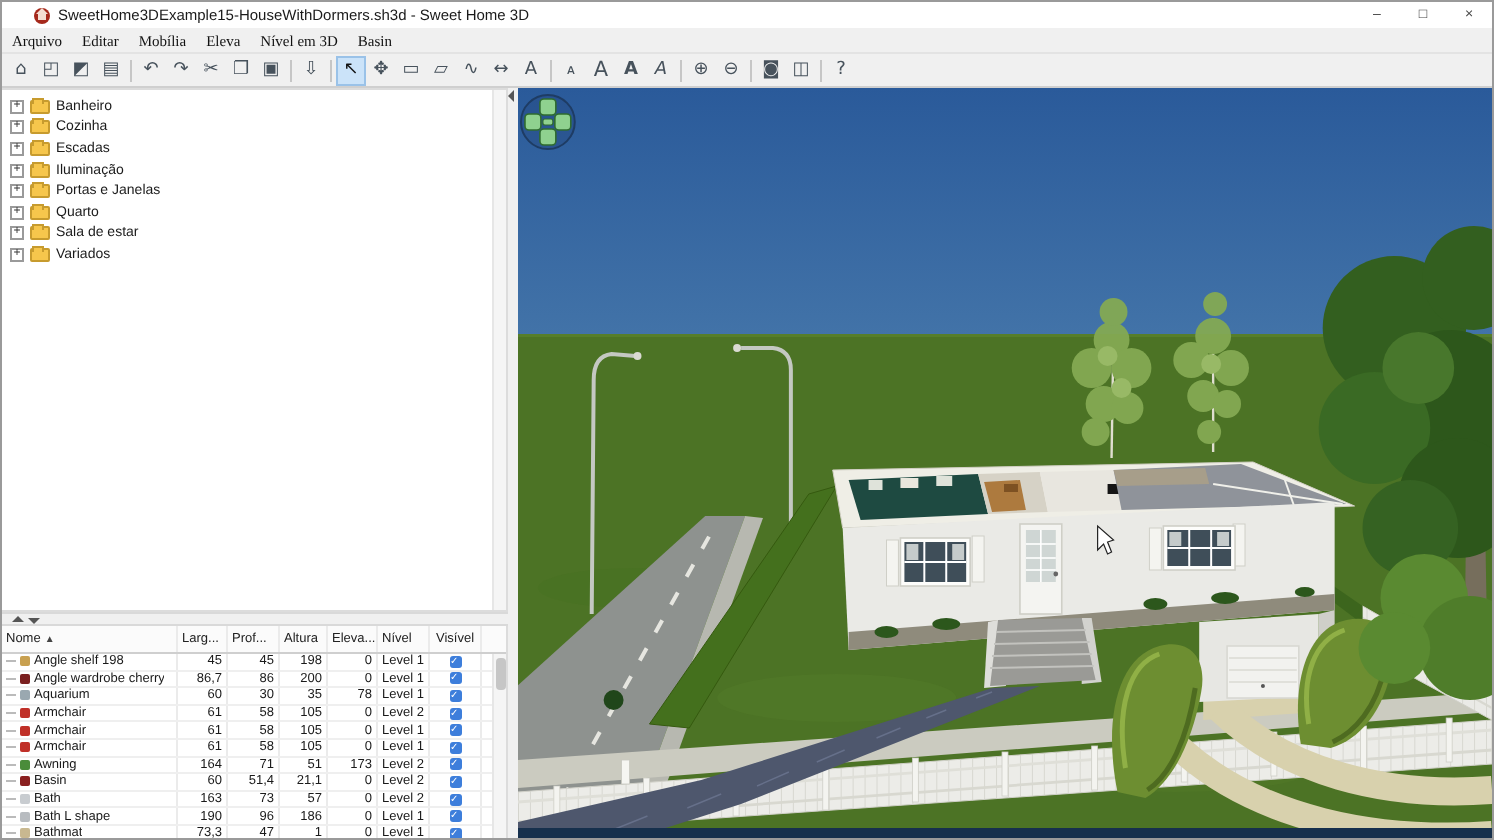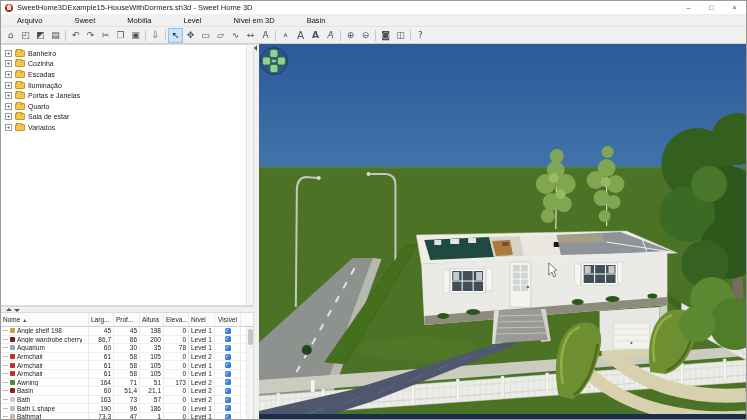--- a/index.html
+++ b/index.html
@@ -1,30 +1,30 @@
 <!DOCTYPE html>
 <html><head>
 <meta charset="utf-8">
 <style>
   * { margin:0; padding:0; box-sizing:border-box; user-select:none; }
   html,body { width:747px; height:420px; overflow:hidden; }
   body { font-family:"Liberation Sans", sans-serif; background:#fff; position:relative; border:1px solid #9a9a9a; }
 
   
-  .titlebar { height:13px; background:#ffffff; display:flex; align-items:center; padding-left:4px; font-size:7.5px; color:#1a1a1a; }
+  .titlebar { height:13px; background:#ffffff; display:flex; align-items:center; padding-left:16px; font-size:7.5px; color:#1a1a1a; }
   .appicon { width:8px; height:8px; border-radius:50%; background:#a5281b; margin-right:4px; position:relative; flex:none; }
   .appicon::after { content:""; position:absolute; left:2px; top:3px; width:4px; height:3px; background:#f3ddd2; }
   .appicon::before { content:""; position:absolute; left:1px; top:0px; border-left:3px solid transparent; border-right:3px solid transparent; border-bottom:3px solid #f3ddd2; }
   .title-text { flex:1; white-space:nowrap; overflow:hidden; }
   .wctrls { display:flex; height:13px; }
   .wbtn { width:23px; height:13px; display:flex; align-items:center; justify-content:center; font-size:7px; color:#444; }
 
   
   .menubar { height:13px; background:#f0f0f0; display:flex; align-items:center; font-size:7.5px; color:#111; border-bottom:1px solid #e3e3e3; }
-  .mitem { padding:0 16px; height:13px; display:flex; align-items:center; }
+  .mitem { padding:0 5px; height:13px; display:flex; align-items:center;font-family:Liberation Serif, serif; }
 
   
   .toolbar { height:17px; background:#f0f0f0; border-bottom:1px solid #cfcfcf; display:flex; align-items:center; padding-left:2px; }
   .tb { width:15px; height:15px; flex:none; display:flex; align-items:center; justify-content:center; background:transparent; border:1px solid transparent; font-size:9px; line-height:1; color:#47525c; font-family:"DejaVu Sans", sans-serif; }
   .tb.active { background:#cbe3f9; border-color:#9ac2e8; color:#111; }
   .tb.sm { font-size:7px; } .tb.lg { font-size:10.5px; }
   .tb.b { font-weight:bold; } .tb.i { font-style:italic; }
   .tbsep { width:1px; height:11px; background:#c6c6c6; margin:0 2px; flex:none; }
 
   
@@ -74,23 +74,23 @@
   <span class="title-text">SweetHome3DExample15-HouseWithDormers.sh3d - Sweet Home 3D</span>
   <div class="wctrls">
     <span class="wbtn">–</span>
     <span class="wbtn">□</span>
     <span class="wbtn">×</span>
   </div>
 </div>
 
 <div class="menubar">
   <span class="mitem">Arquivo</span>
-  <span class="mitem">Sweet</span>
+  <span class="mitem">Editar</span>
   <span class="mitem">Mobília</span>
-  <span class="mitem">Level</span>
+  <span class="mitem">Eleva</span>
   <span class="mitem">Nível em 3D</span>
   <span class="mitem">Basin</span>
 </div>
 
 <div class="toolbar">
   <button class="tb">
       <span>⌂</span>
     </button>
   <button class="tb">
       <span>◰</span>

